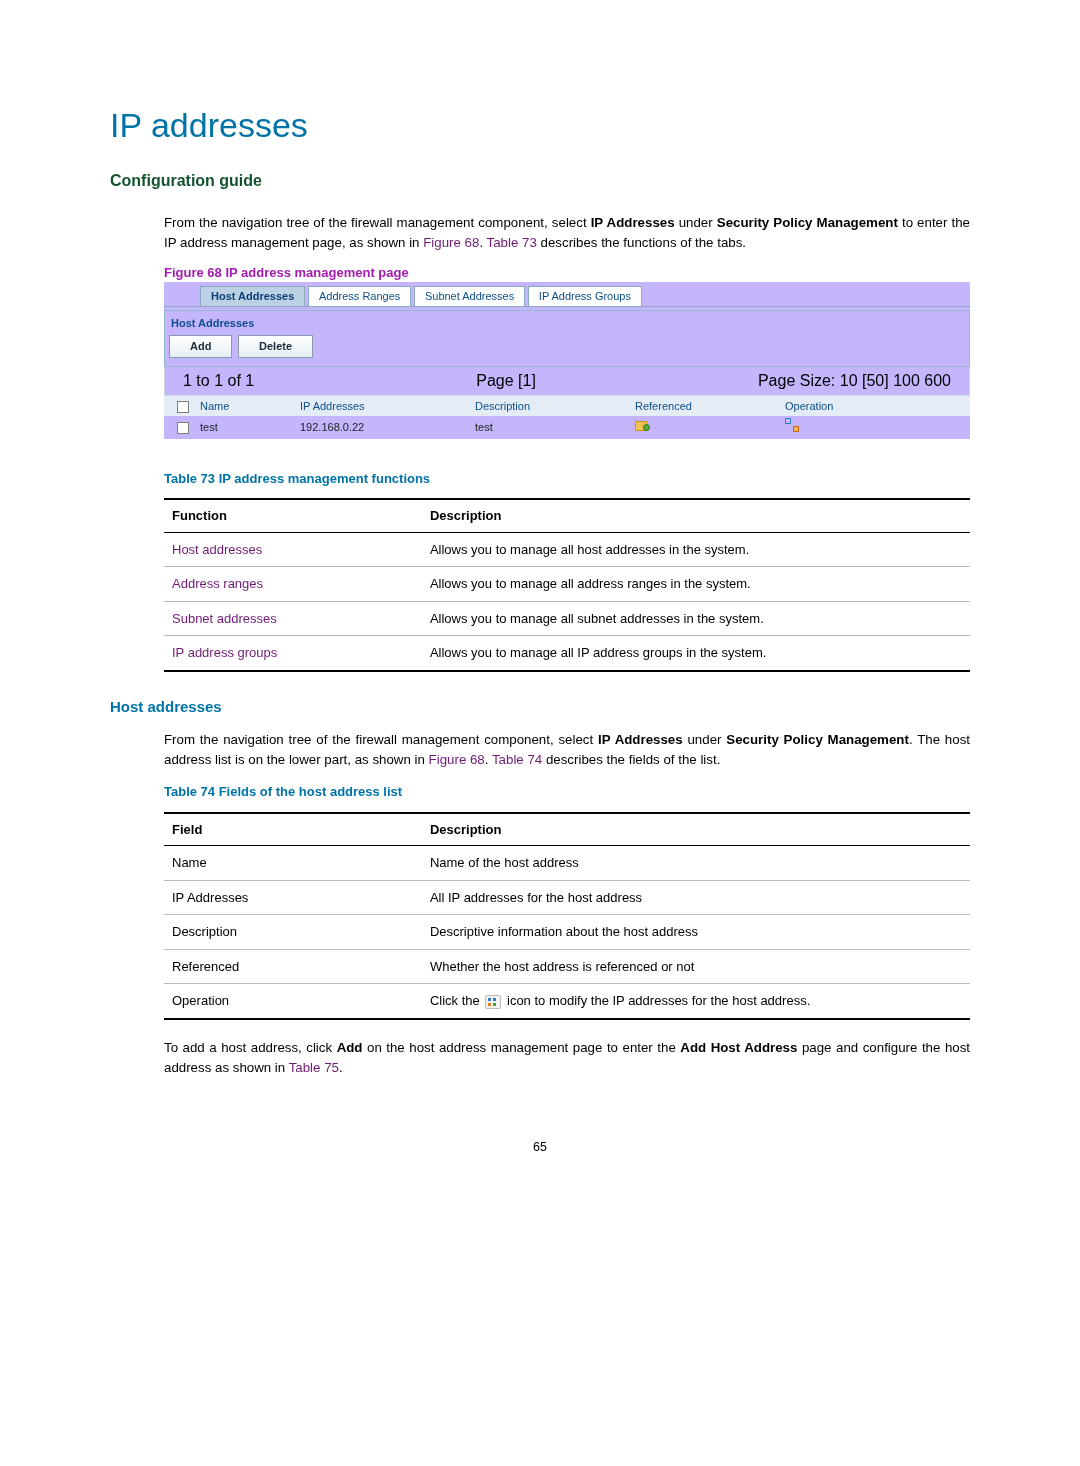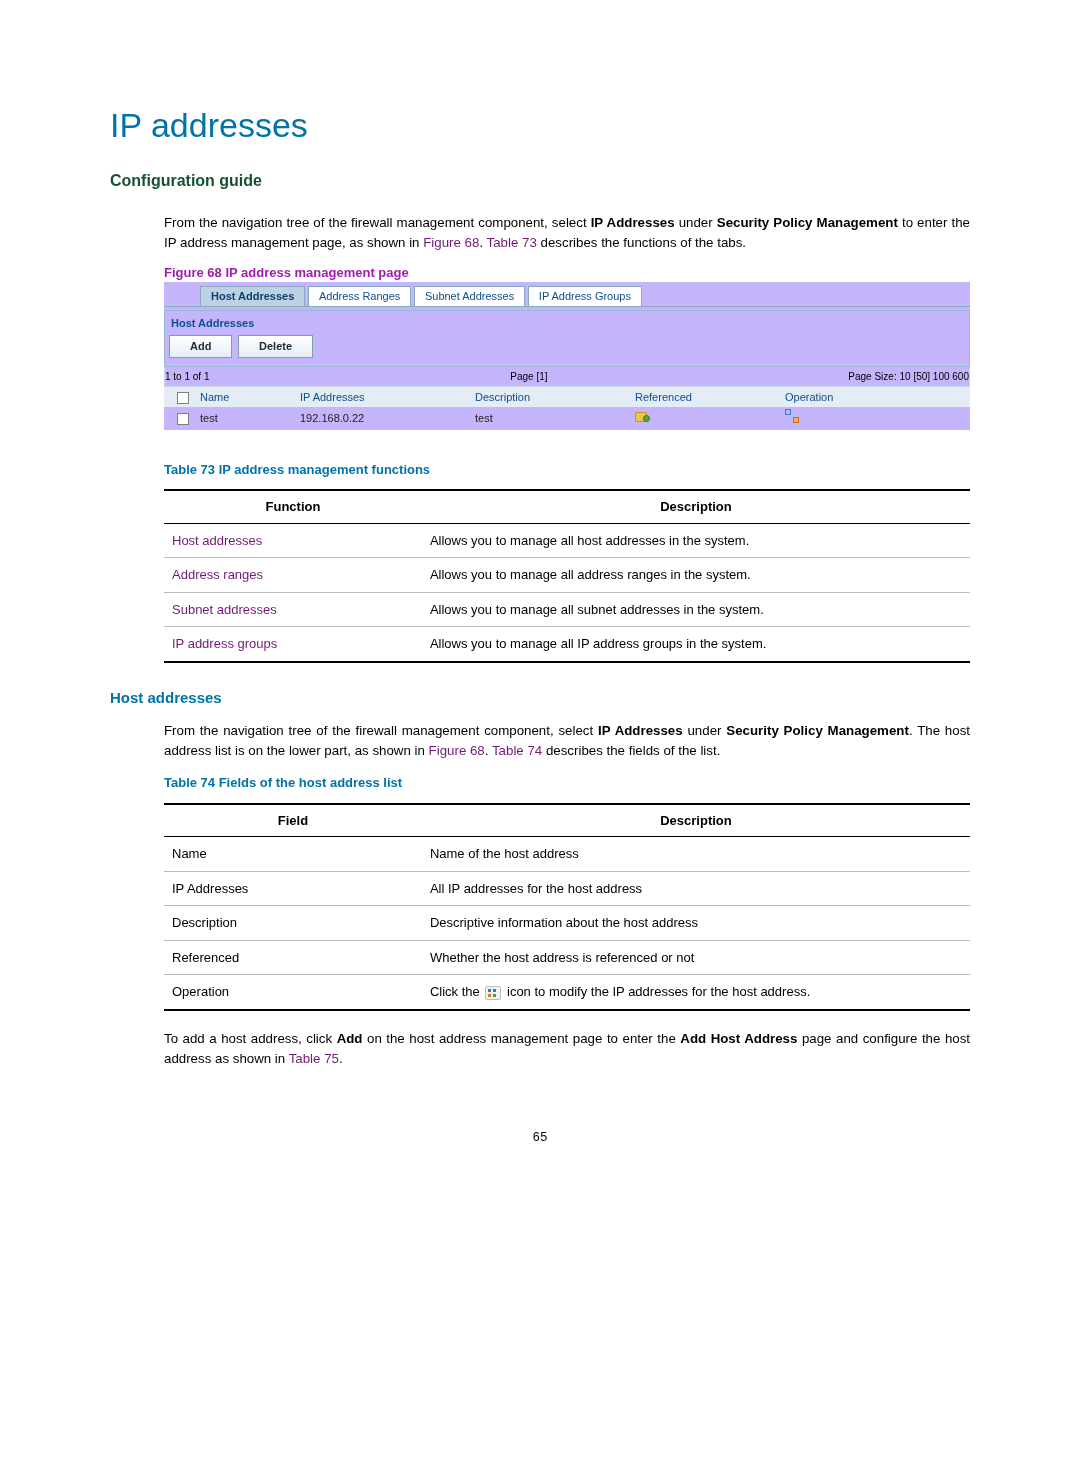--- a/index.html
+++ b/index.html
@@ -138,23 +138,23 @@
       height:12px;
       border:1px solid #7e7e7e;
       background: #fff;
       vertical-align: middle;
     }
     .ss-pager-row {
       display: flex;
       justify-content: space-between;
       border: 1px solid #ccd7e1;
       border-top: none;
-      font-size: 10px;
-      font-family: Tahoma, Arial, sans-serif;
-      padding: 2px 0;
+      font-size: 16px;
+      font-family: Tahoma, Arial, sans-serif;
+      padding: 2px 18px;
     }
     .ss-pager-row .sel { font-weight: normal; }
     .ss-ref-icon {
       display:inline-block; width:14px; height:12px; position:relative;
     }
     .ss-ref-icon::before{
       content:""; position:absolute; width:10px; height:8px; background:#f2c24f; border:1px solid #c8941c; top:2px; left:0; border-radius:1px;
     }
     .ss-ref-icon::after{
       content:""; position:absolute; width:5px; height:5px; background:#5da63e; border-radius:50%; top:5px; left:8px; border:1px solid #2f7a1b;
@@ -168,21 +168,21 @@
     .ss-op-icon::after{
       content:""; position:absolute; width:4px; height:4px; border:1px solid #c86b1c; background:#f2b24f; right:0; bottom:0;
     }
     
     .doc-table {
       width: 100%;
       border-collapse: collapse;
       font-size: 13px;
     }
     .doc-table thead th {
-      text-align: center;
+      text-align: left;
       border-top: 2px solid #000;
       border-bottom: 1.3px solid #000;
       padding: 6px 8px;
       font-weight: bold;
     }
     .doc-table tbody td {
       border-bottom: 1px solid #bbb;
       padding: 7px 8px;
       vertical-align: middle;
     }
@@ -190,21 +190,20 @@
       border-bottom: 2px solid #000;
     }
     .doc-table .link-cell {
       color: #0073a8;
     }
     .col1 { width: 32%; }
     .pagenum {
       text-align: center;
       margin-top: 60px;
       font-size: 12.5px;
-      font-family: Liberation Mono, monospace;
     }
     .op-inline-icon {
       display:inline-block; width:16px; height:14px; vertical-align:middle; position:relative; border:1px solid #bdbdbd; background:#f2f2f2; border-radius:2px; margin: 0 2px;
     }
     .op-inline-icon::before{
       content:""; position:absolute; width:3px; height:3px; background:#2e7ec0; left:2px; top:2px; box-shadow: 5px 0 0 #2e7ec0;
     }
     .op-inline-icon::after{
       content:""; position:absolute; width:3px; height:3px; background:#e07b1c; left:2px; bottom:2px; box-shadow: 5px 0 0 #4aa62a;
     }

